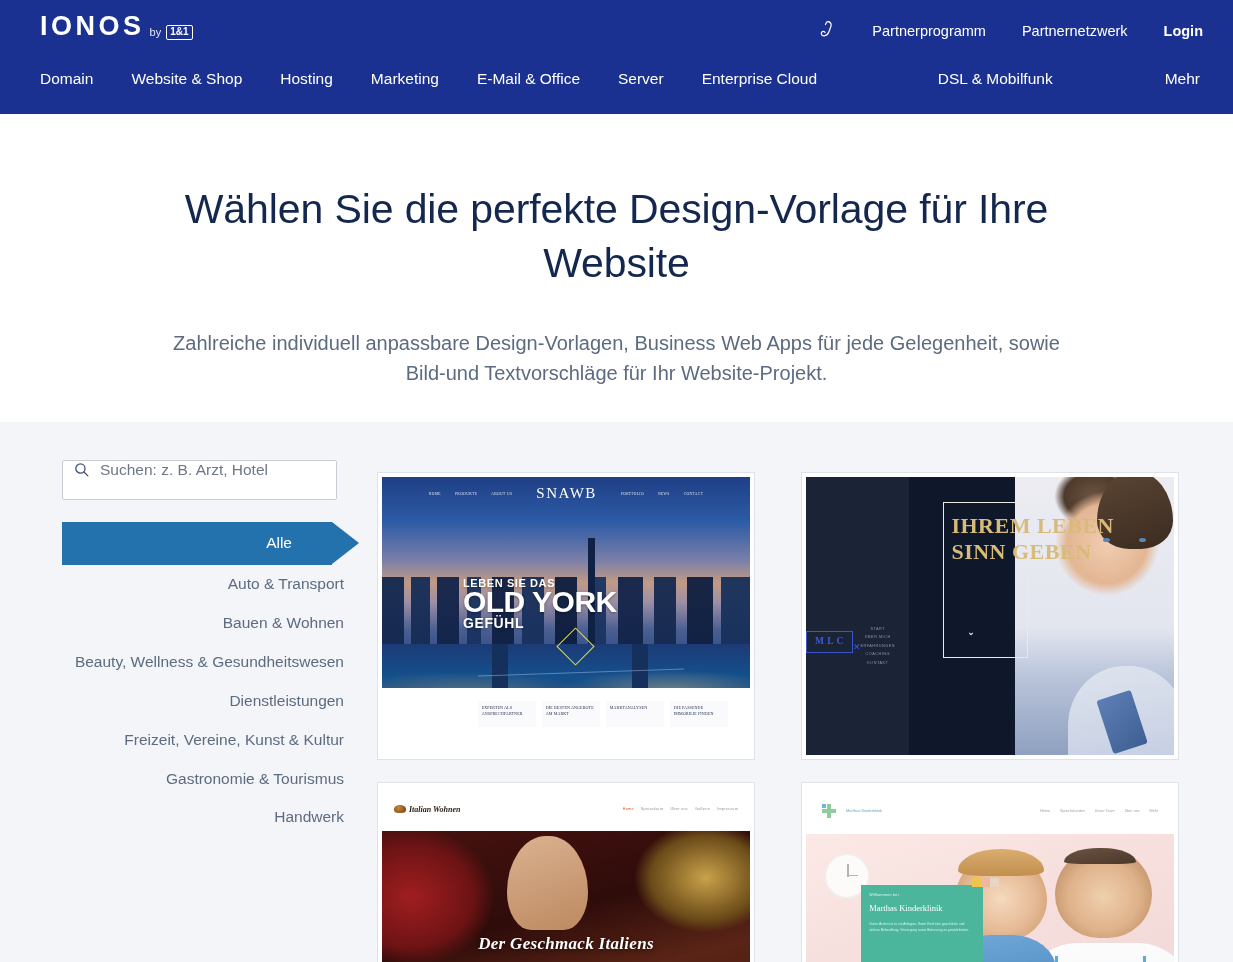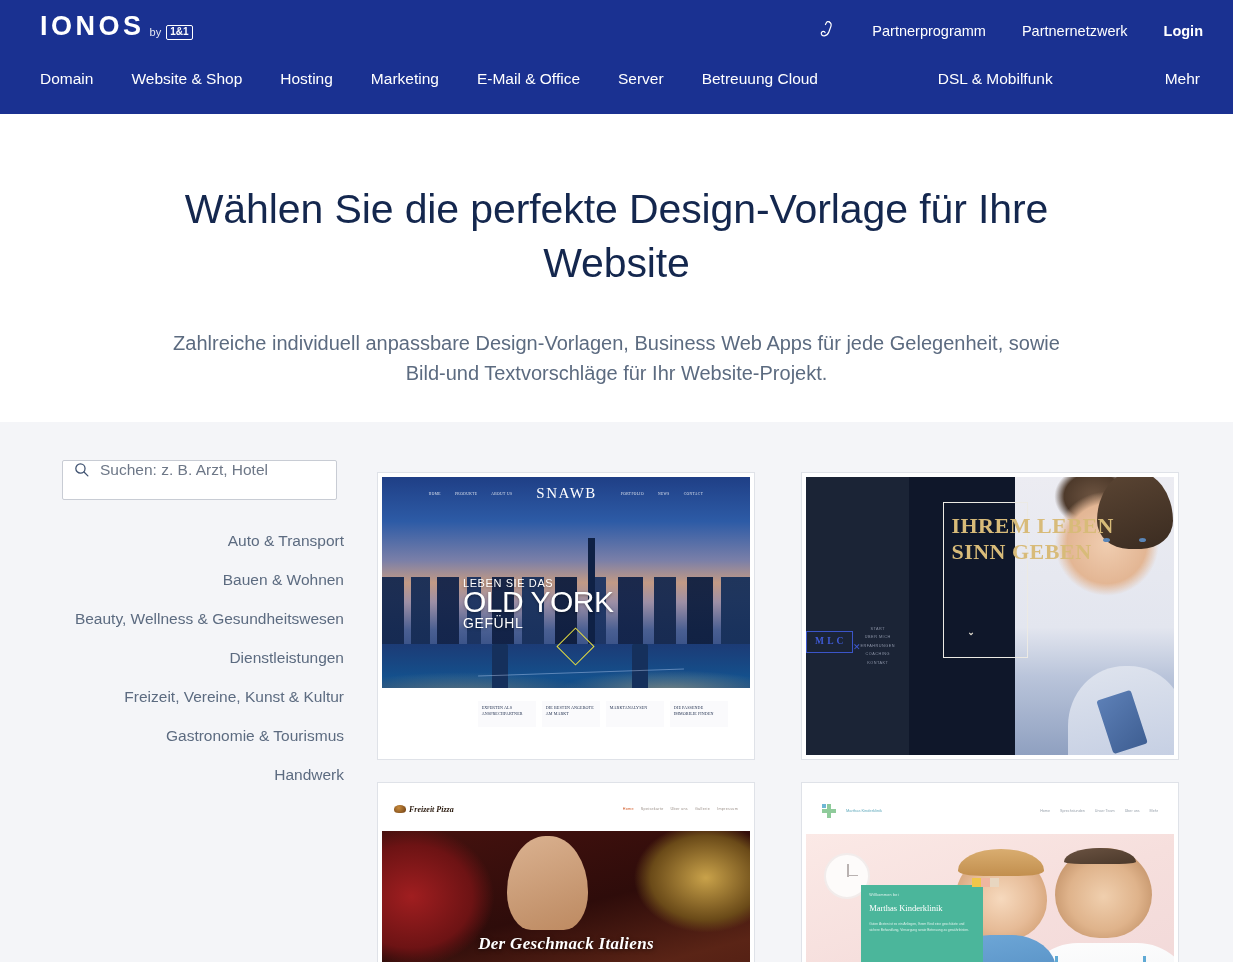--- a/index.html
+++ b/index.html
@@ -185,21 +185,21 @@
     font-family: "Liberation Serif", serif;
   }
   .c1-nav-item { font-size: 3.6px; color: rgba(255,255,255,0.85); letter-spacing: 0.4px; }
   .c1-logo {
     font-family: "Liberation Serif", serif;
     font-size: 15px; color: #fff; letter-spacing: 1.5px;
     margin: 0 10px;
   }
   .c1-head {
     position: absolute; left: 22%; top: 36%;
-    color: #fff; font-family: "Liberation Sans", sans-serif; font-weight: 400;
+    color: #fff; font-family: "Liberation Sans", sans-serif; font-weight: 700;
     text-shadow: 0 1px 3px rgba(0,0,0,0.35);
   }
   .c1-l1 { font-size: 11px; letter-spacing: 0.6px; }
   .c1-l2 { font-size: 30px; line-height: 0.88; letter-spacing: -0.5px; }
   .c1-l3 { font-size: 14px; letter-spacing: 0.6px; }
   .c1-diamond {
     position: absolute; left: 49%; top: 56%;
     width: 27px; height: 27px;
     border: 1.5px solid #e8e040; transform: rotate(45deg);
   }
@@ -441,21 +441,21 @@
     <a class="bold">Login</a>
   </div>
 
   <div class="main-nav">
     <a>Domain</a>
     <a>Website &amp; Shop</a>
     <a>Hosting</a>
     <a>Marketing</a>
     <a>E-Mail &amp; Office</a>
     <a>Server</a>
-    <a>Betreuung Cloud</a>
+    <a>Enterprise Cloud</a>
     <a class="push-right">DSL &amp; Mobilfunk</a>
     <a class="last">Mehr</a>
   </div>
 </div>
 
 <div class="hero">
   <div class="hero-title">Wählen Sie die perfekte Design-Vorlage für Ihre Website</div>
   <div class="hero-sub">Zahlreiche individuell anpassbare Design-Vorlagen, Business Web Apps für jede Gelegenheit, sowie Bild-und Textvorschläge für Ihr Website-Projekt.</div>
 </div>
 
@@ -466,20 +466,21 @@
       <span>
         <svg width="17" height="17" viewBox="0 0 24 24" fill="none" stroke="#3e5170" stroke-width="1.8" stroke-linecap="round">
           <circle cx="10.5" cy="10.5" r="6.5"></circle>
           <line x1="15.5" y1="15.5" x2="21" y2="21"></line>
         </svg>
       </span>
       <input class="search-input" type="text" placeholder="Suchen: z. B. Arzt, Hotel" style="">
     </div>
 
     <div class="cat-list">
+      <div class="cat-item active">Alle</div>
       <div class="cat-item">Auto &amp; Transport</div>
       <div class="cat-item">Bauen &amp; Wohnen</div>
       <div class="cat-item">Beauty, Wellness &amp; Gesundheitswesen</div>
       <div class="cat-item">Dienstleistungen</div>
       <div class="cat-item">Freizeit, Vereine, Kunst &amp; Kultur</div>
       <div class="cat-item">Gastronomie &amp; Tourismus</div>
       <div class="cat-item">Handwerk</div>
     </div>
   </div>
 
@@ -553,21 +554,21 @@
         </div>
       </div>
     </div>
 
     <div class="card">
       <div class="card-inner">
         <div class="c3">
           <div class="c3-bar">
             <div class="c3-logo">
               <span class="c3-logo-badge"></span>
-              <span class="c3-logo-text">Freizeit Pizza</span>
+              <span class="c3-logo-text">Italian Wohnen</span>
             </div>
             <div class="c3-nav">
               <span class="act">Home</span>
               <span>Speisekarte</span>
               <span>Über uns</span>
               <span>Gallerie</span>
               <span>Impressum</span>
             </div>
           </div>
           <div class="c3-hero">

